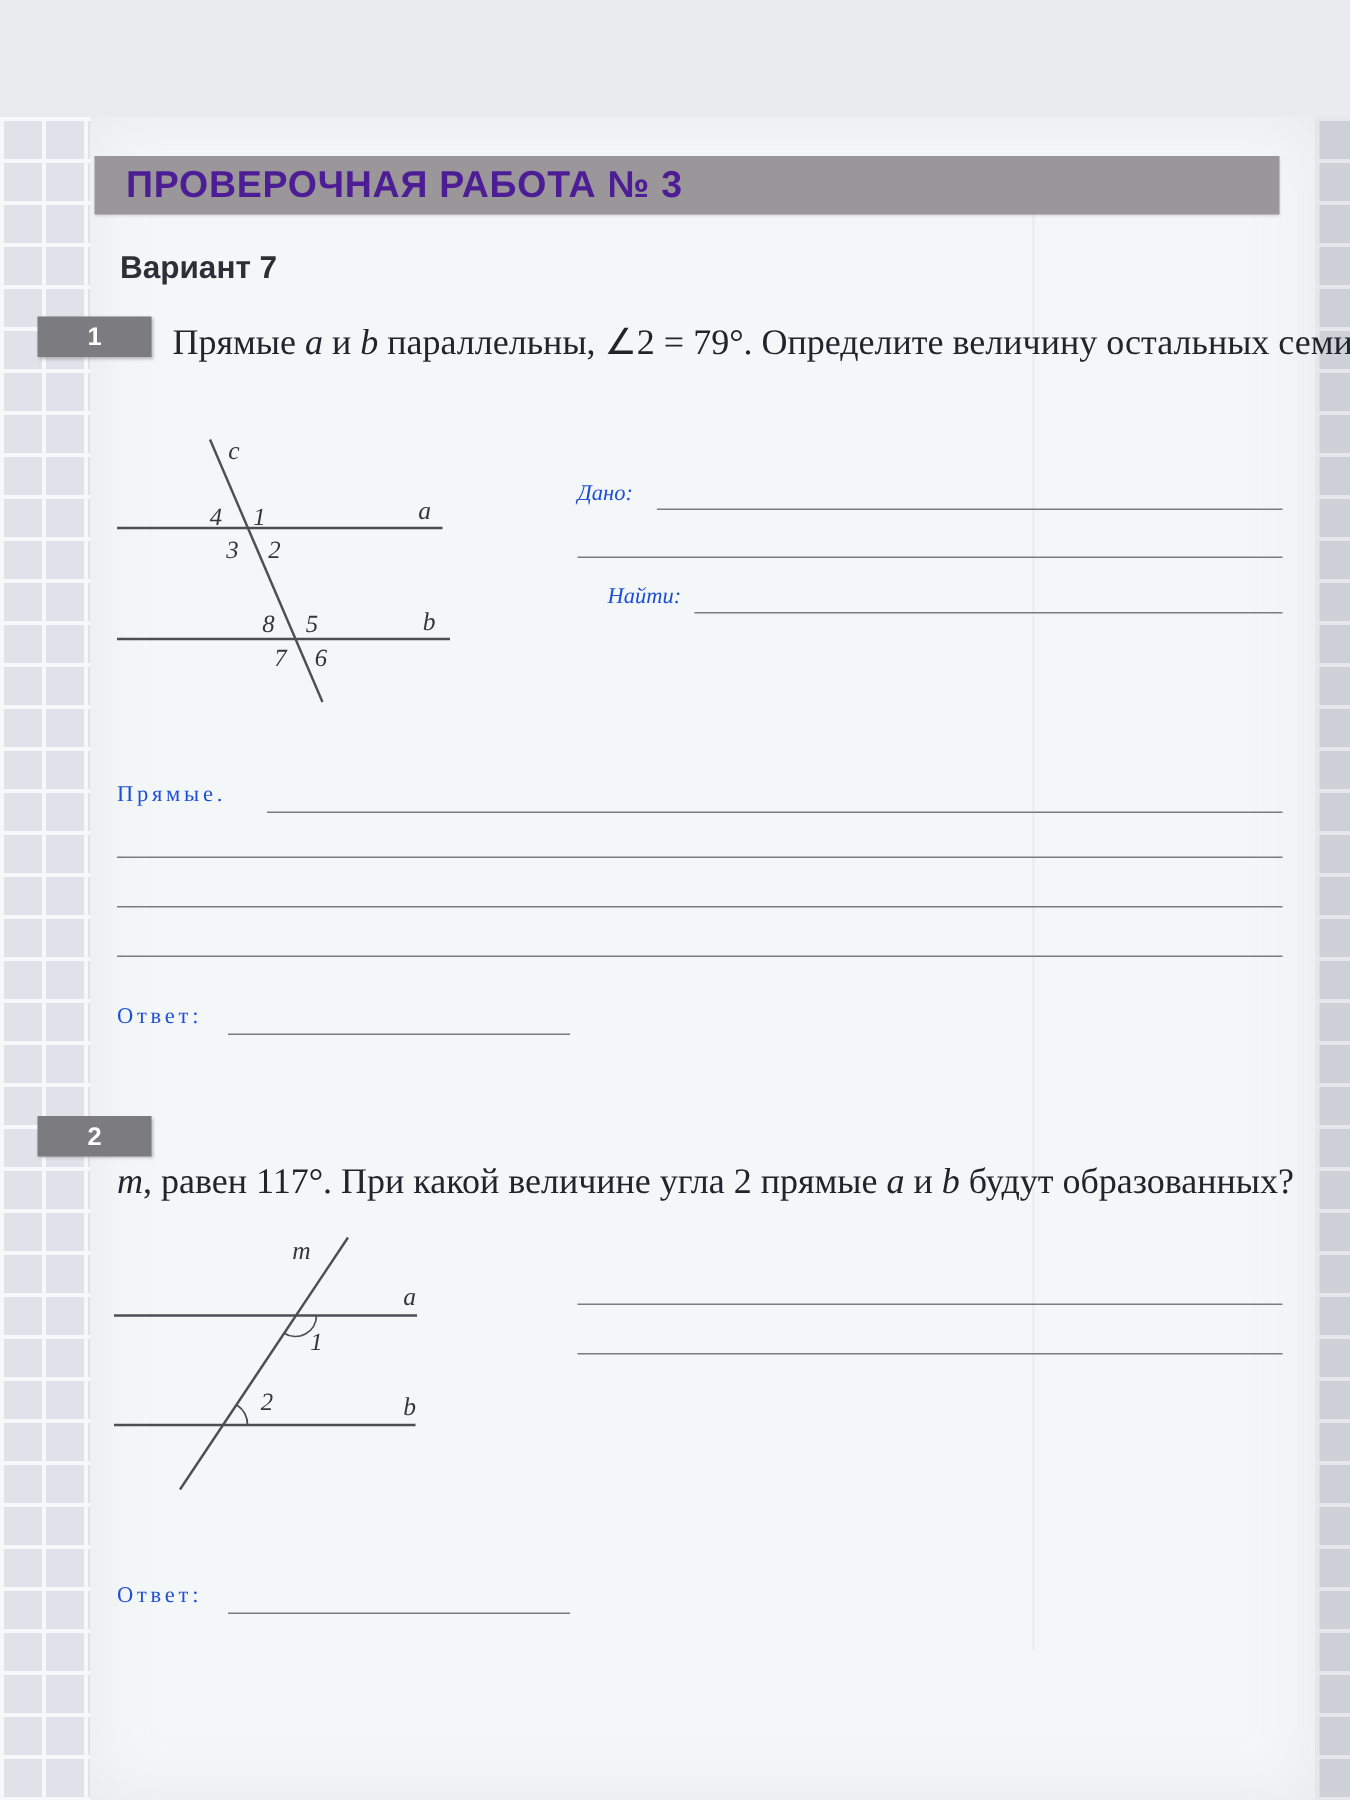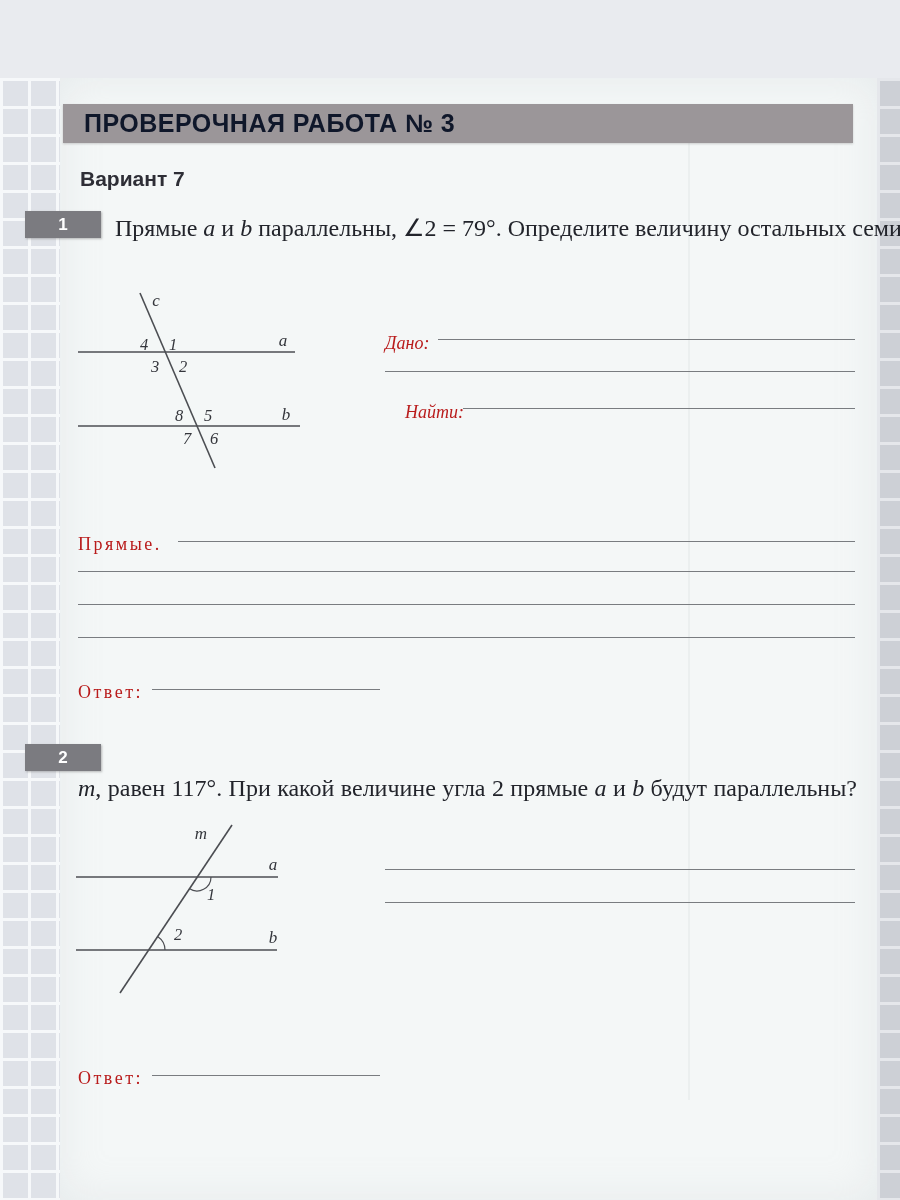--- a/index.html
+++ b/index.html
@@ -42,37 +42,37 @@
     box-shadow:2px 3px 6px rgba(80,80,80,.45);
     display:flex;align-items:center;justify-content:center;}
   .page-ball span{font-size:23px;font-weight:bold;color:#17171b;
     text-shadow:0 0 3px #fff,0 0 5px #fff,1px 1px 2px #fff;}
   .chapter{right:40px;top:8px;font-size:36px;font-weight:900;letter-spacing:3px;color:#fbfbfb;
     text-shadow:2px 3px 4px rgba(95,95,95,.9);}
 
   
   .banner{left:63px;top:104px;width:790px;height:39px;background:#9b9699;
     display:flex;align-items:center;box-shadow:0 1px 2px rgba(140,140,140,.4);}
-  .banner span{padding-left:21px;font-size:25px;font-weight:bold;letter-spacing:.5px;color:#0f172a;}
+  .banner span{padding-left:21px;font-size:25px;font-weight:bold;letter-spacing:.5px;color:#4c1d95;}
 
   .variant{left:80px;top:167px;font-size:21px;font-weight:bold;color:#2e2e36;}
 
   .badge{width:76px;height:27px;background:#7b7b80;display:flex;align-items:center;justify-content:center;
     box-shadow:1px 1px 2px rgba(120,120,120,.5);}
   .badge span{color:#ffffff;font-weight:bold;font-size:17px;}
   .badge1{left:25px;top:211px;} .badge2{left:25px;top:744px;}
 
   .prob-line{width:779px;left:78px;font-family:"Liberation Serif",serif;font-size:24px;color:#22242b;
     text-align:justify;text-align-last:justify;white-space:nowrap;}
   .prob-line i{font-style:italic;}
   .indent{text-indent:37px;}
   .p1l1{top:214px;} .p1l2{top:242px;} .p2l1{top:747px;} .p2l2{top:775px;}
 
   .wline{border-bottom:1px solid #797c80;height:18px;}
-  .flabel{font-family:"Liberation Serif",serif;font-size:18px;color:#b91c1c;margin-top:12px;}
+  .flabel{font-family:"Liberation Serif",serif;font-size:15px;color:#1d4ed8;}
   .ital{font-style:italic;}
   .spaced{letter-spacing:2.5px;}
 
   svg text{font-family:"Liberation Serif",serif;font-style:italic;fill:#34363c;}
 </style>
 </head>
 <body>
 
 <div class="canvas">
 
@@ -121,21 +121,21 @@
   <div class="abs wline" style="left:78px;top:553px;width:777px;"></div>
   <div class="abs wline" style="left:78px;top:586px;width:777px;"></div>
   <div class="abs wline" style="left:78px;top:619px;width:777px;"></div>
 
   <div class="abs flabel spaced" style="left:78px;top:670px;">Ответ:</div>
   <div class="abs wline" style="left:152px;top:671px;width:228px;"></div>
 
   <div class="abs badge badge2">
     <span>2</span>
   </div>
-  <div class="abs prob-line p2l2"><i>m</i><span>, равен 117°. При какой величине угла 2 прямые </span><i>a</i><span> и </span><i>b</i><span> будут параллельны?</span></div>
+  <div class="abs prob-line p2l2"><i>m</i><span>, равен 117°. При какой величине угла 2 прямые </span><i>a</i><span> и </span><i>b</i><span> будут образованных?</span></div>
 
   <svg class="abs" style="left:70px;top:813px;" width="250" height="200" viewBox="0 0 250 200">
     <line x1="6" y1="64" x2="208" y2="64" stroke="#4c4e53" stroke-width="1.6"></line>
     <line x1="6" y1="137" x2="207" y2="137" stroke="#4c4e53" stroke-width="1.6"></line>
     <line x1="162" y1="12" x2="50" y2="180" stroke="#4c4e53" stroke-width="1.6"></line>
     <path d="M 141,64 A 14,14 0 0 1 119.2,75.6" fill="none" stroke="#4c4e53" stroke-width="1.2"></path>
     <path d="M 87.9,123.7 A 16,16 0 0 1 95,137" fill="none" stroke="#4c4e53" stroke-width="1.2"></path>
     <text x="131" y="26" font-size="17" text-anchor="middle">m</text>
     <text x="203" y="57" font-size="17" text-anchor="middle">a</text>
     <text x="203" y="130" font-size="17" text-anchor="middle">b</text>

